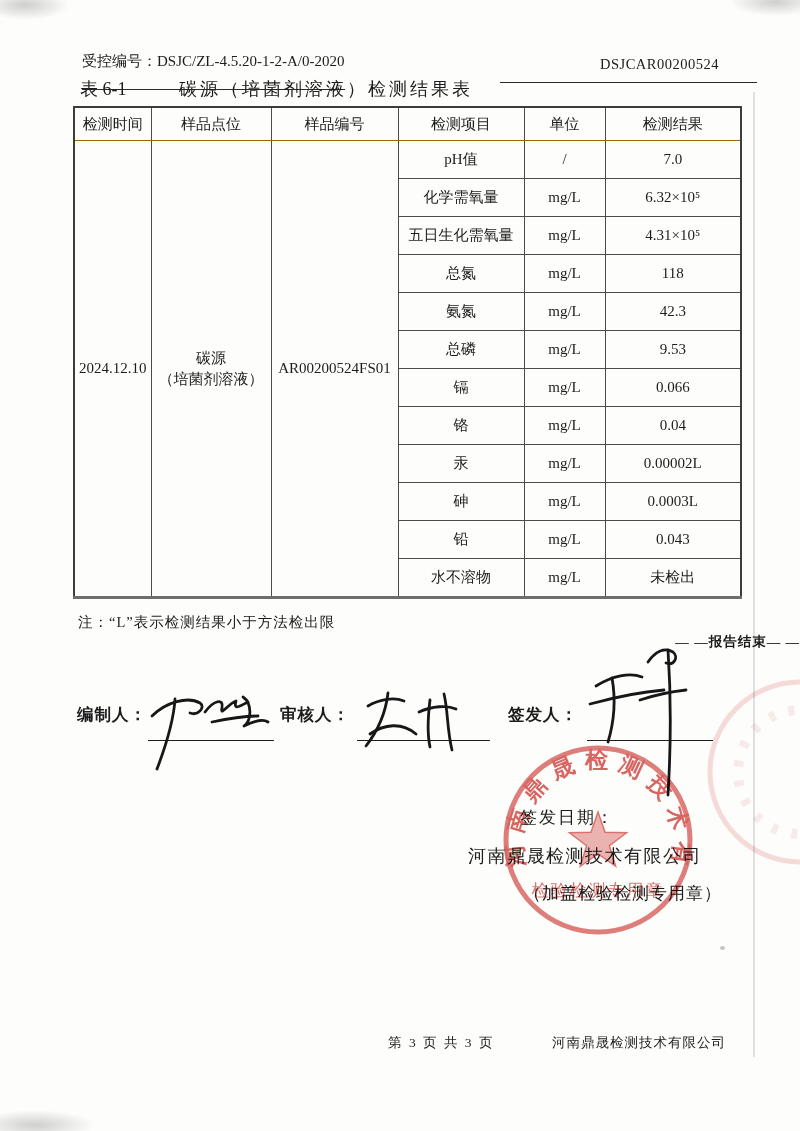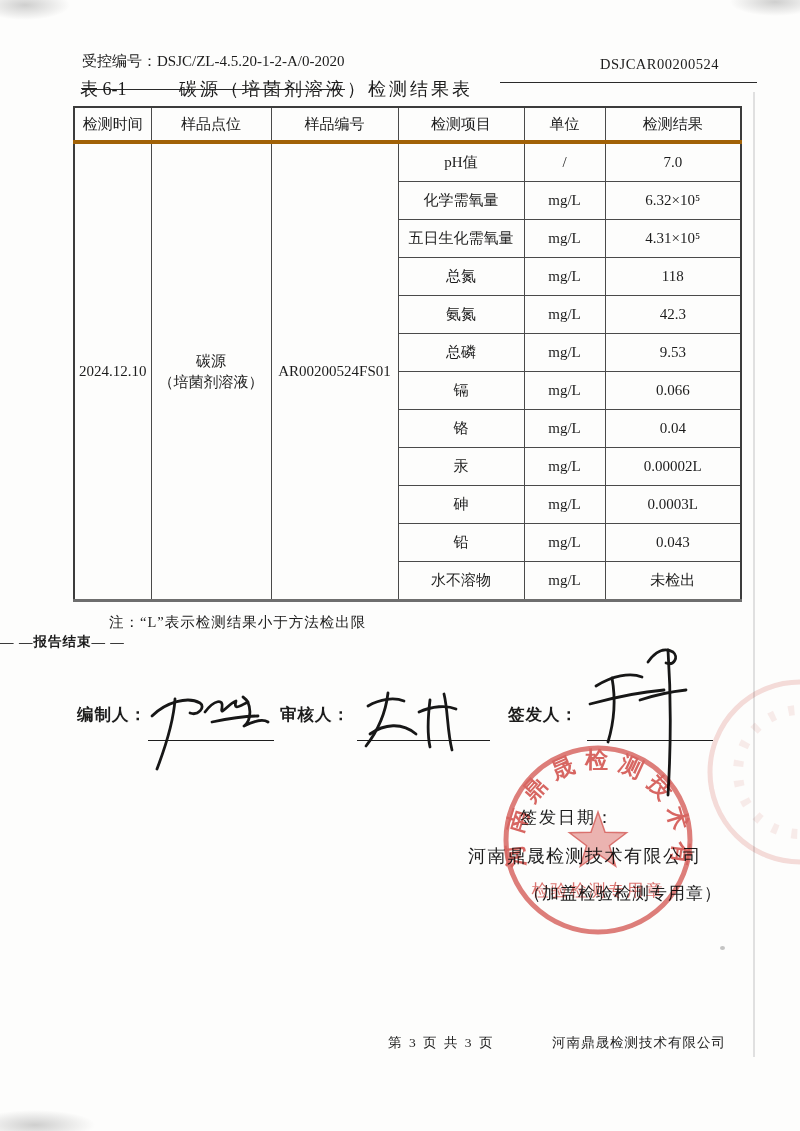--- a/index.html
+++ b/index.html
@@ -29,26 +29,26 @@
     border-collapse:collapse;table-layout:fixed;
     font-size:15px;
   }
   table.result{border:2px solid #3c3c3c;border-bottom:3px solid #6e6e6e;}
   table.result th, table.result td{
     border:1px solid #4a4a4a;
     text-align:center;vertical-align:middle;
     font-weight:normal;padding:0 2px;
     line-height:1.35;
   }
-  table.result thead th{height:32px;border-bottom:4px solid #a16207;}
+  table.result thead th{height:32px;border-bottom:1px solid #a16207;}
   table.result tbody td{height:37px;}
 
   
-  .note{left:78px;top:613px;font-size:14.5px;letter-spacing:1px;margin-left:31px;}
-  .report-end{left:0;top:633px;width:800px;text-align:left;font-size:13.5px;font-weight:bold;letter-spacing:1px;}
+  .note{left:78px;top:613px;font-size:14.5px;letter-spacing:1px;}
+  .report-end{left:0;top:633px;width:800px;text-align:right;font-size:13.5px;font-weight:bold;letter-spacing:1px;}
 
   
   .sig-label{font-size:16.5px;font-weight:600;letter-spacing:1px;top:704px;}
   .sig-line{height:0;border-bottom:1.6px solid #1e1e1e;top:740px;}
   .sig-svg{left:0;top:0;pointer-events:none;}
 
   
   .issue-date{left:472px;top:806px;font-size:17px;letter-spacing:2px;margin-left:48px;}
   .issue-company{left:468px;top:844px;font-size:18px;letter-spacing:1.5px;}
   .issue-sealnote{left:484px;top:882px;font-size:17px;letter-spacing:1px;margin-left:40px;}

